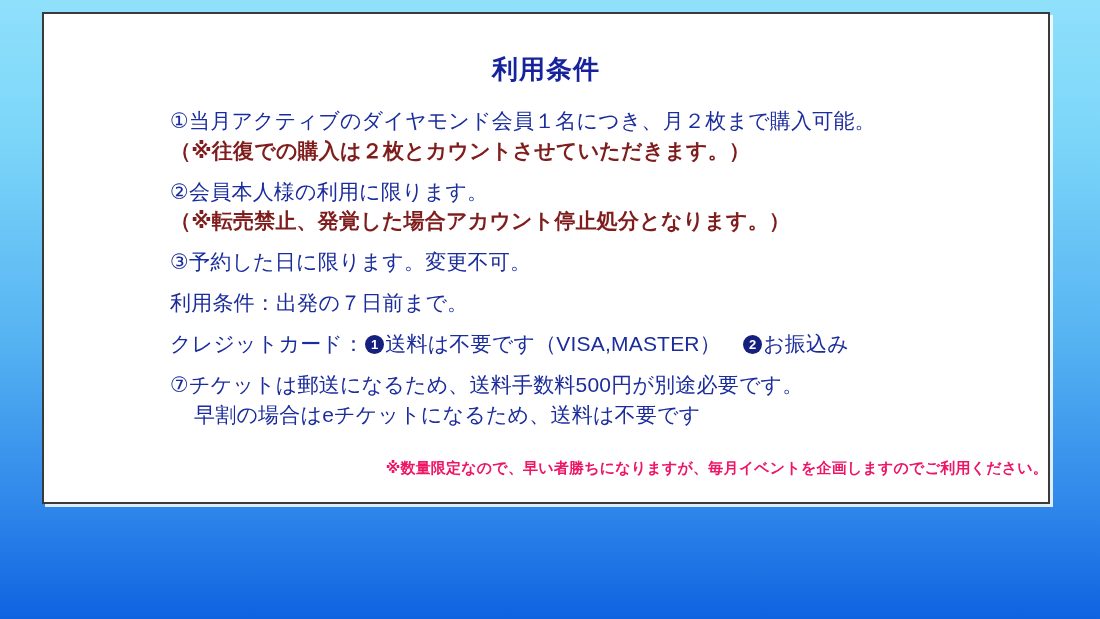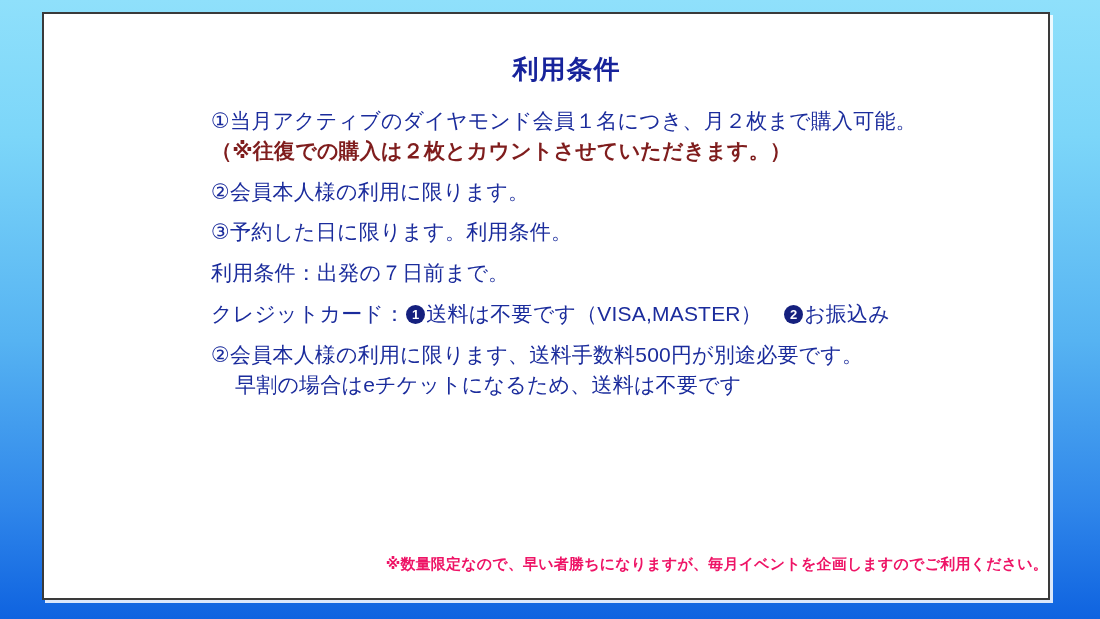--- a/index.html
+++ b/index.html
@@ -23,27 +23,26 @@
     box-sizing: border-box;
     background: linear-gradient(to bottom, #8fe0fb 0%, #7cd6f9 22%, #56b3f2 55%, #2f86ea 82%, #0f63e0 100%);
   }
 
   
   #content-panel {
     position: absolute;
     left: 42px;
     top: 12px;
     width: 1008px;
-    height: 588px;
+    height: 492px;
     box-sizing: border-box;
     background: #ffffff;
     border: 2px solid #3a3a3a;
     box-shadow: 3px 3px 0 0 rgba(255,255,255,0.85);
     overflow: hidden;
-    padding-left: 41px;
   }
 
   
   #doc-title {
     text-align: center;
     color: #17239b;
     font-size: 26px;
     font-weight: 700;
     letter-spacing: 1px;
     margin: 42px 0 0 0;
@@ -118,37 +117,38 @@
 
     <ul id="conditions-list">
 
       <li class="condition-item">
         <div class="cond-line">①当月アクティブのダイヤモンド会員１名につき、月２枚まで購入可能。</div>
         <div class="cond-line sub">（※往復での購入は２枚とカウントさせていただきます。）</div>
       </li>
 
       <li class="condition-item">
         <div class="cond-line">②会員本人様の利用に限ります。</div>
+        <div class="cond-line sub">（※転売禁止、発覚した場合アカウント停止処分となります。）</div>
       </li>
 
       <li class="condition-item">
-        <div class="cond-line">③予約した日に限ります。利用条件。</div>
+        <div class="cond-line">③予約した日に限ります。変更不可。</div>
       </li>
 
 
       <li class="condition-item">
         <div class="cond-line">利用条件：出発の７日前まで。</div>
       </li>
 
       <li class="condition-item">
         <div class="cond-line"><span>クレジットカード：</span><span class="filled-num">1</span><span>送料は不要です（VISA,MASTER）</span><span>　</span><span class="filled-num">2</span><span>お振込み</span></div>
       </li>
 
       <li class="condition-item">
-        <div class="cond-line">②会員本人様の利用に限ります、送料手数料500円が別途必要です。</div>
+        <div class="cond-line">⑦チケットは郵送になるため、送料手数料500円が別途必要です。</div>
         <div class="cond-line indent">早割の場合はeチケットになるため、送料は不要です</div>
       </li>
 
     </ul>
 
     <div id="footer-note">※数量限定なので、早い者勝ちになりますが、毎月イベントを企画しますのでご利用ください。</div>
 
   </div>
 </div>
 

